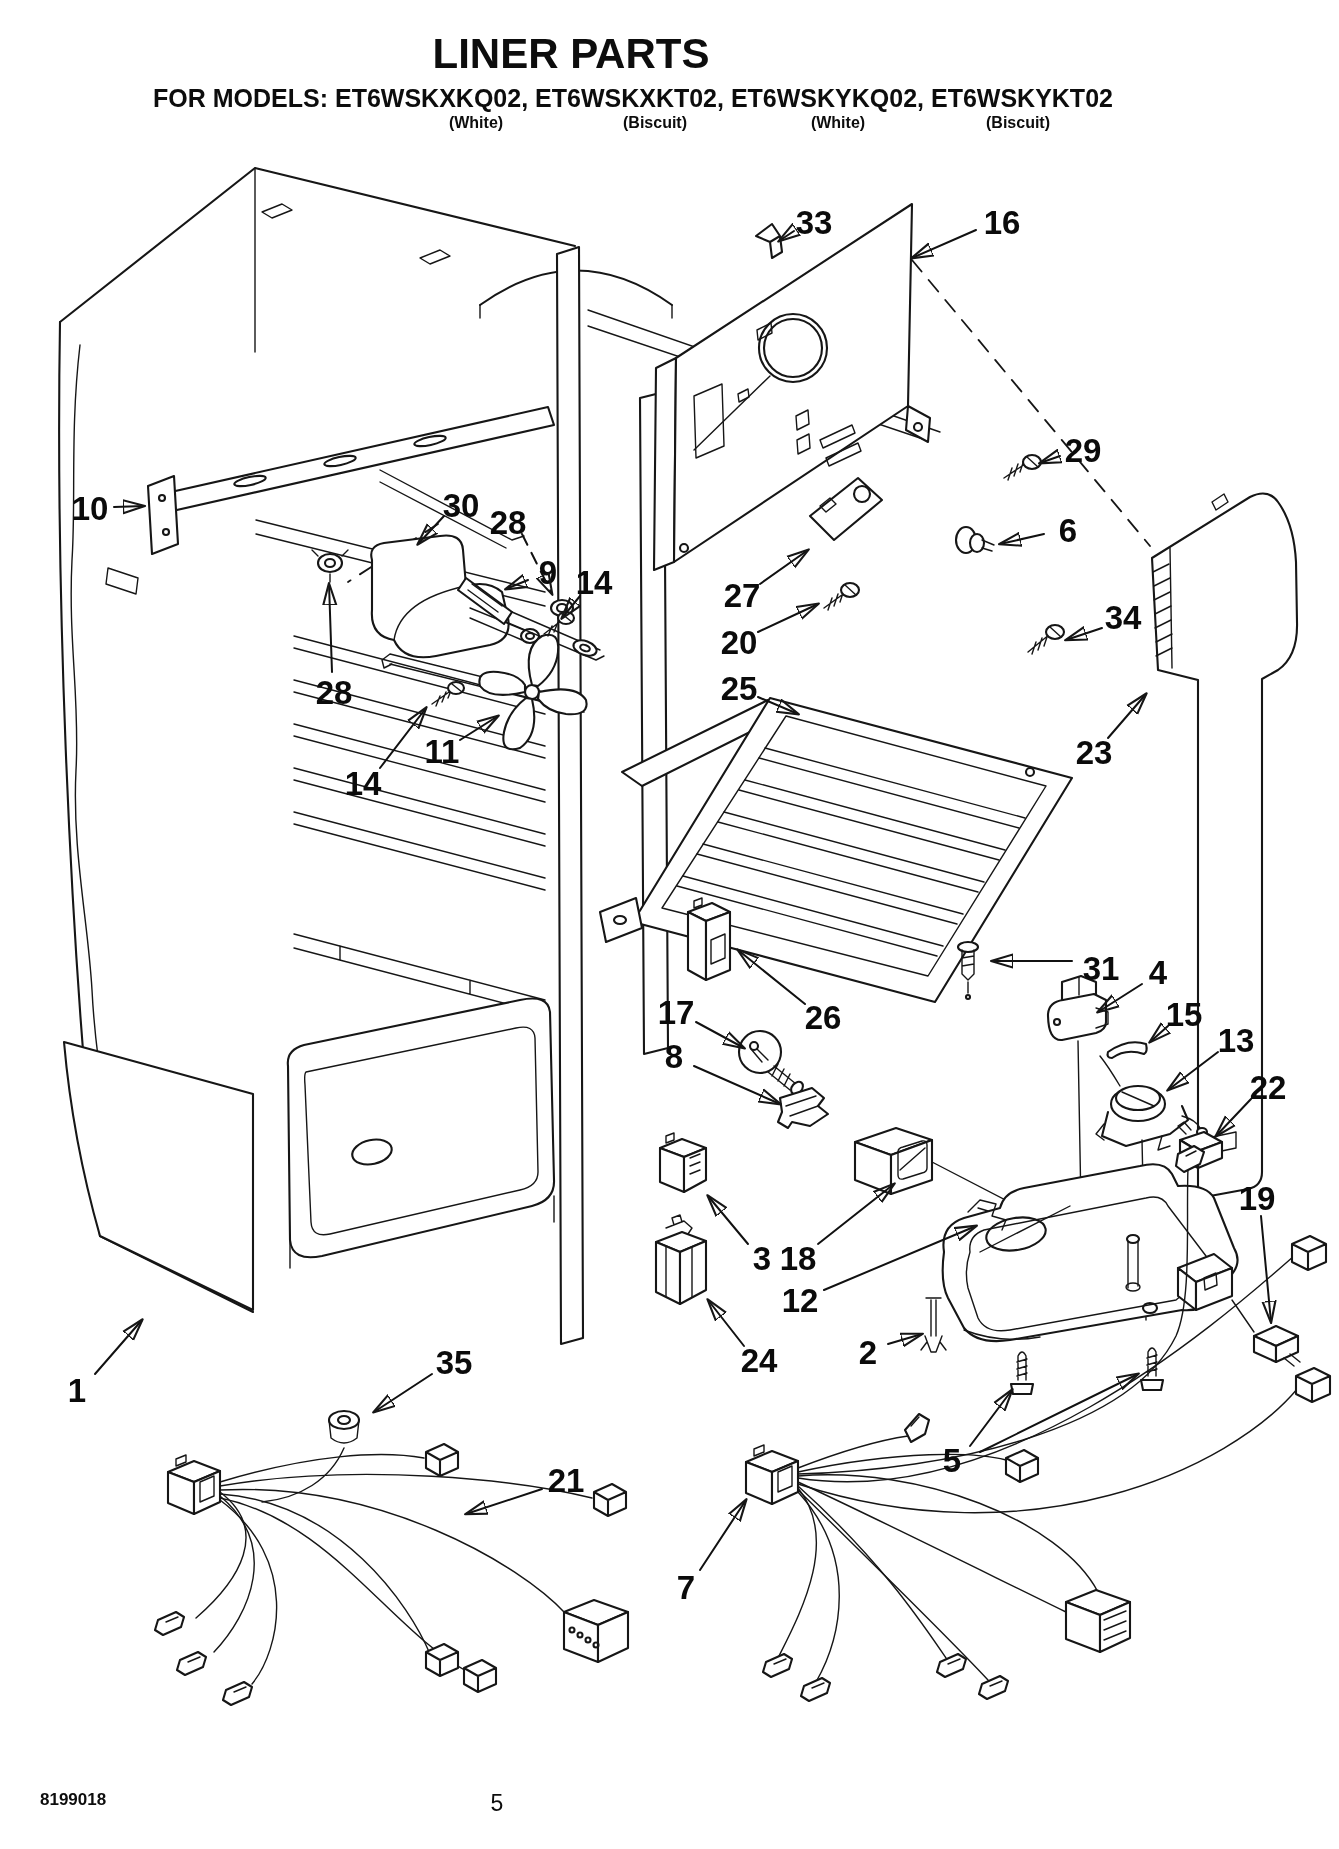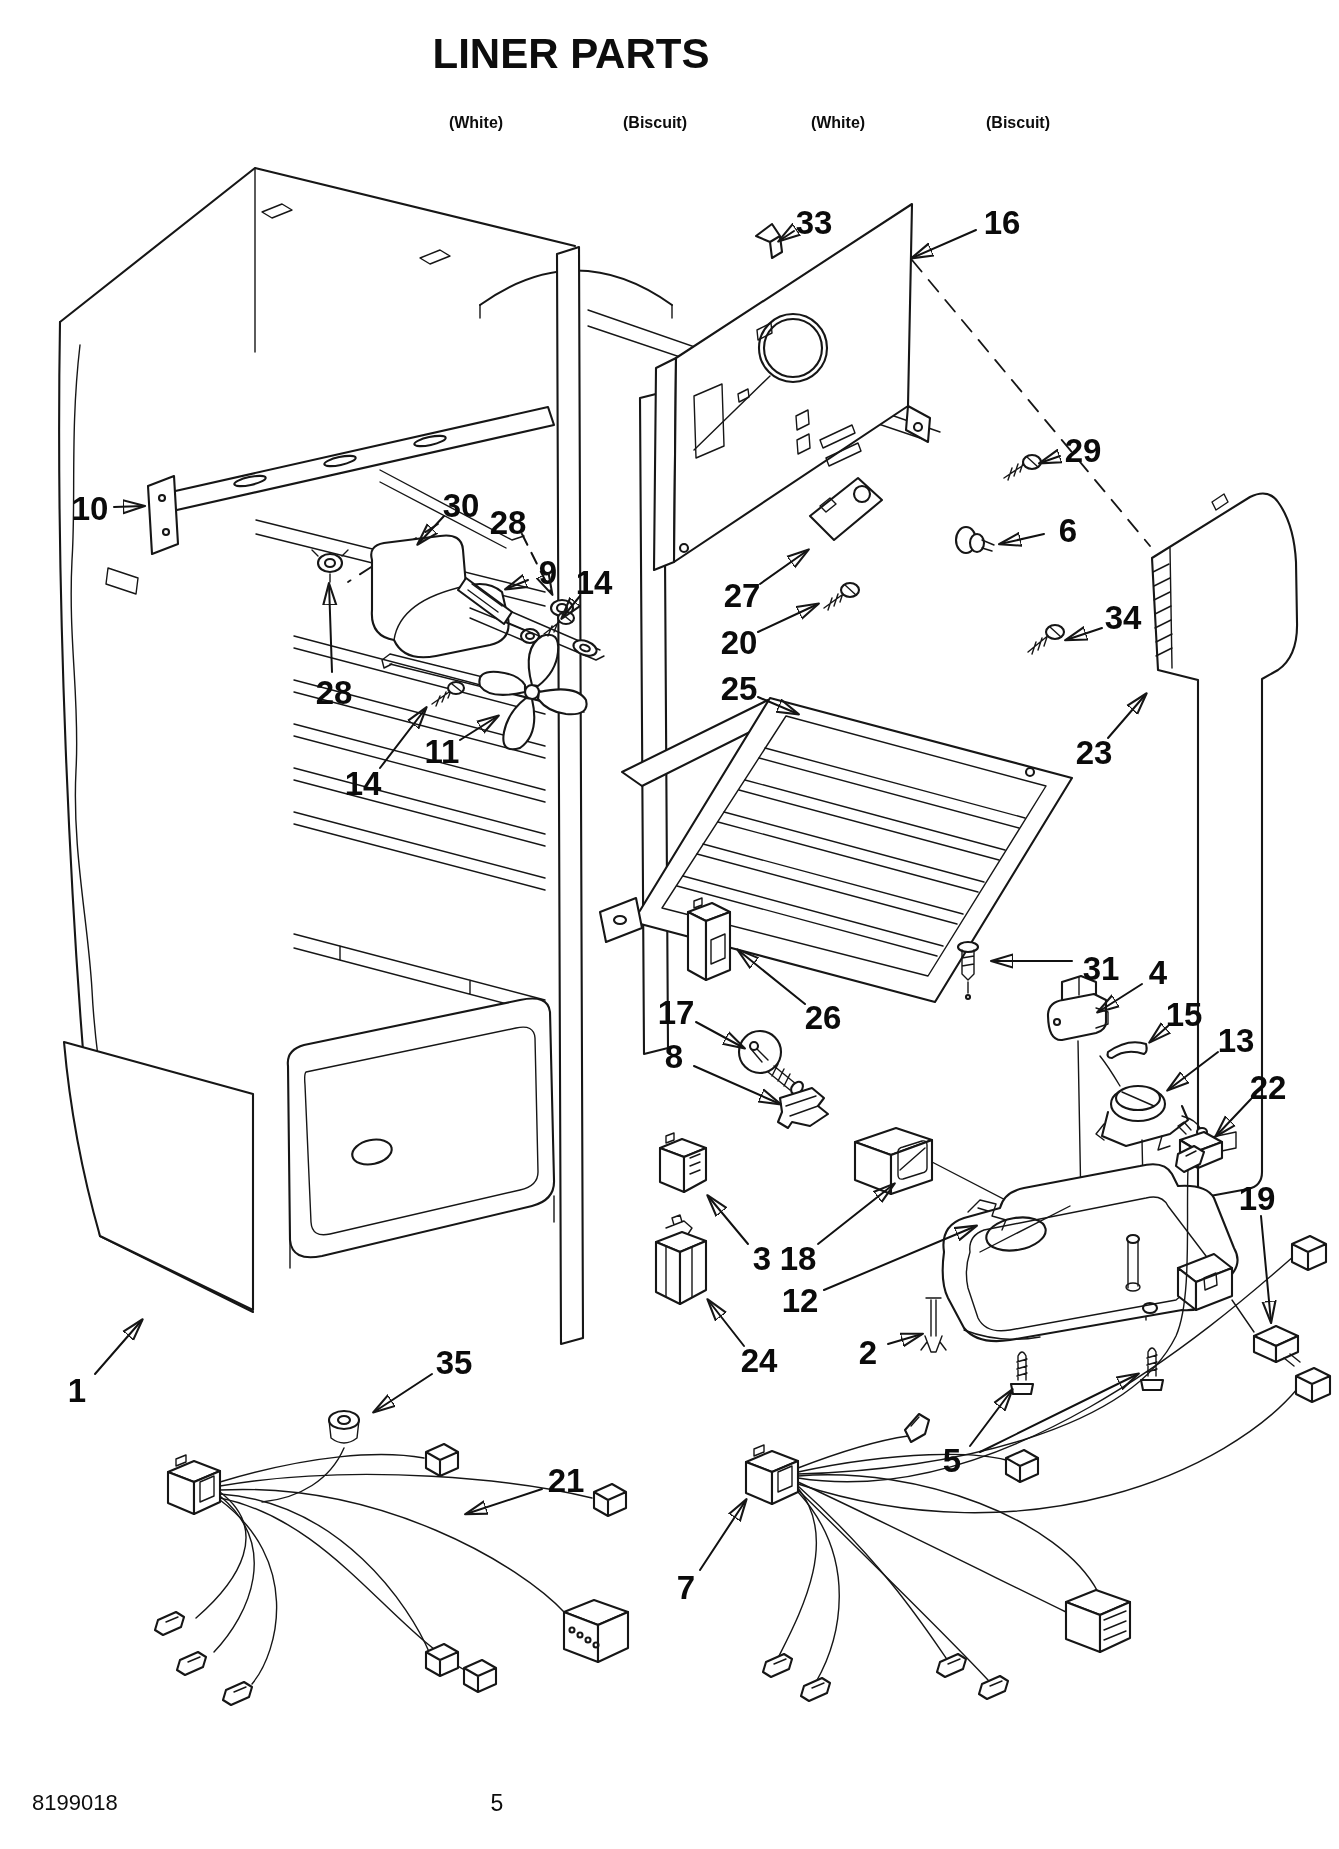--- a/index.html
+++ b/index.html
@@ -2,38 +2,39 @@
 <html><head>
 <meta charset="utf-8">
 <style>
   html,body{margin:0;padding:0;background:#fff;}
   #page{position:relative;width:1339px;height:1849px;background:#fff;overflow:hidden;
         font-family:"Liberation Sans",sans-serif;color:#0d0d0d;}
   .hdr{position:absolute;transform:translateX(-50%);white-space:nowrap;}
   #title{top:30px;left:571px;font-size:42px;font-weight:bold;letter-spacing:0px;}
   #models{top:84px;left:633px;font-size:25px;font-weight:bold;}
   .color-lbl{top:114px;font-size:16px;font-weight:bold;}
-  #ftr-doc{position:absolute;left:32px;top:1790px;font-size:22px;}
+  #ftr-doc{position:absolute;left:40px;top:1790px;font-size:17px;font-weight:bold;}
   #ftr-page{position:absolute;left:497px;top:1790px;font-size:23px;transform:translateX(-50%);}
   svg{position:absolute;left:0;top:0;}
   path,line,circle,ellipse,rect,polyline{stroke:#161616;stroke-width:2.1;fill:none;
         stroke-linecap:round;stroke-linejoin:round;}
   .w{fill:#ffffff;}
   .thin{stroke-width:1.4;}
   .dash{stroke-dasharray:15 11;stroke-width:1.8;}
   .leader{stroke:#111;stroke-width:2;fill:none;}
   .leader.dsh{stroke-dasharray:12 9;}
   text.callout{font-family:"Liberation Sans",sans-serif;font-size:33px;font-weight:bold;
         fill:#0b0b0b;text-anchor:middle;dominant-baseline:central;stroke:none;}
 </style>
 </head>
 <body>
 
 <div id="page">
   <div id="title" class="hdr">LINER PARTS</div>
+  <div id="models" class="hdr">FOR MODELS: ET6WSKXKQ02, ET6WSKXKT02, ET6WSKYKQ02, ET6WSKYKT02</div>
   <div class="hdr color-lbl" style="left:476px">(White)</div>
   <div class="hdr color-lbl" style="left:655px">(Biscuit)</div>
   <div class="hdr color-lbl" style="left:838px">(White)</div>
   <div class="hdr color-lbl" style="left:1018px">(Biscuit)</div>
   <div id="ftr-doc">8199018</div>
   <div id="ftr-page">5</div>
 
   <svg id="art" width="1339" height="1849" viewBox="0 0 1339 1849">
     <defs>
       <marker id="ah" markerUnits="userSpaceOnUse" markerWidth="24" markerHeight="18" refX="21" refY="8" orient="auto">

